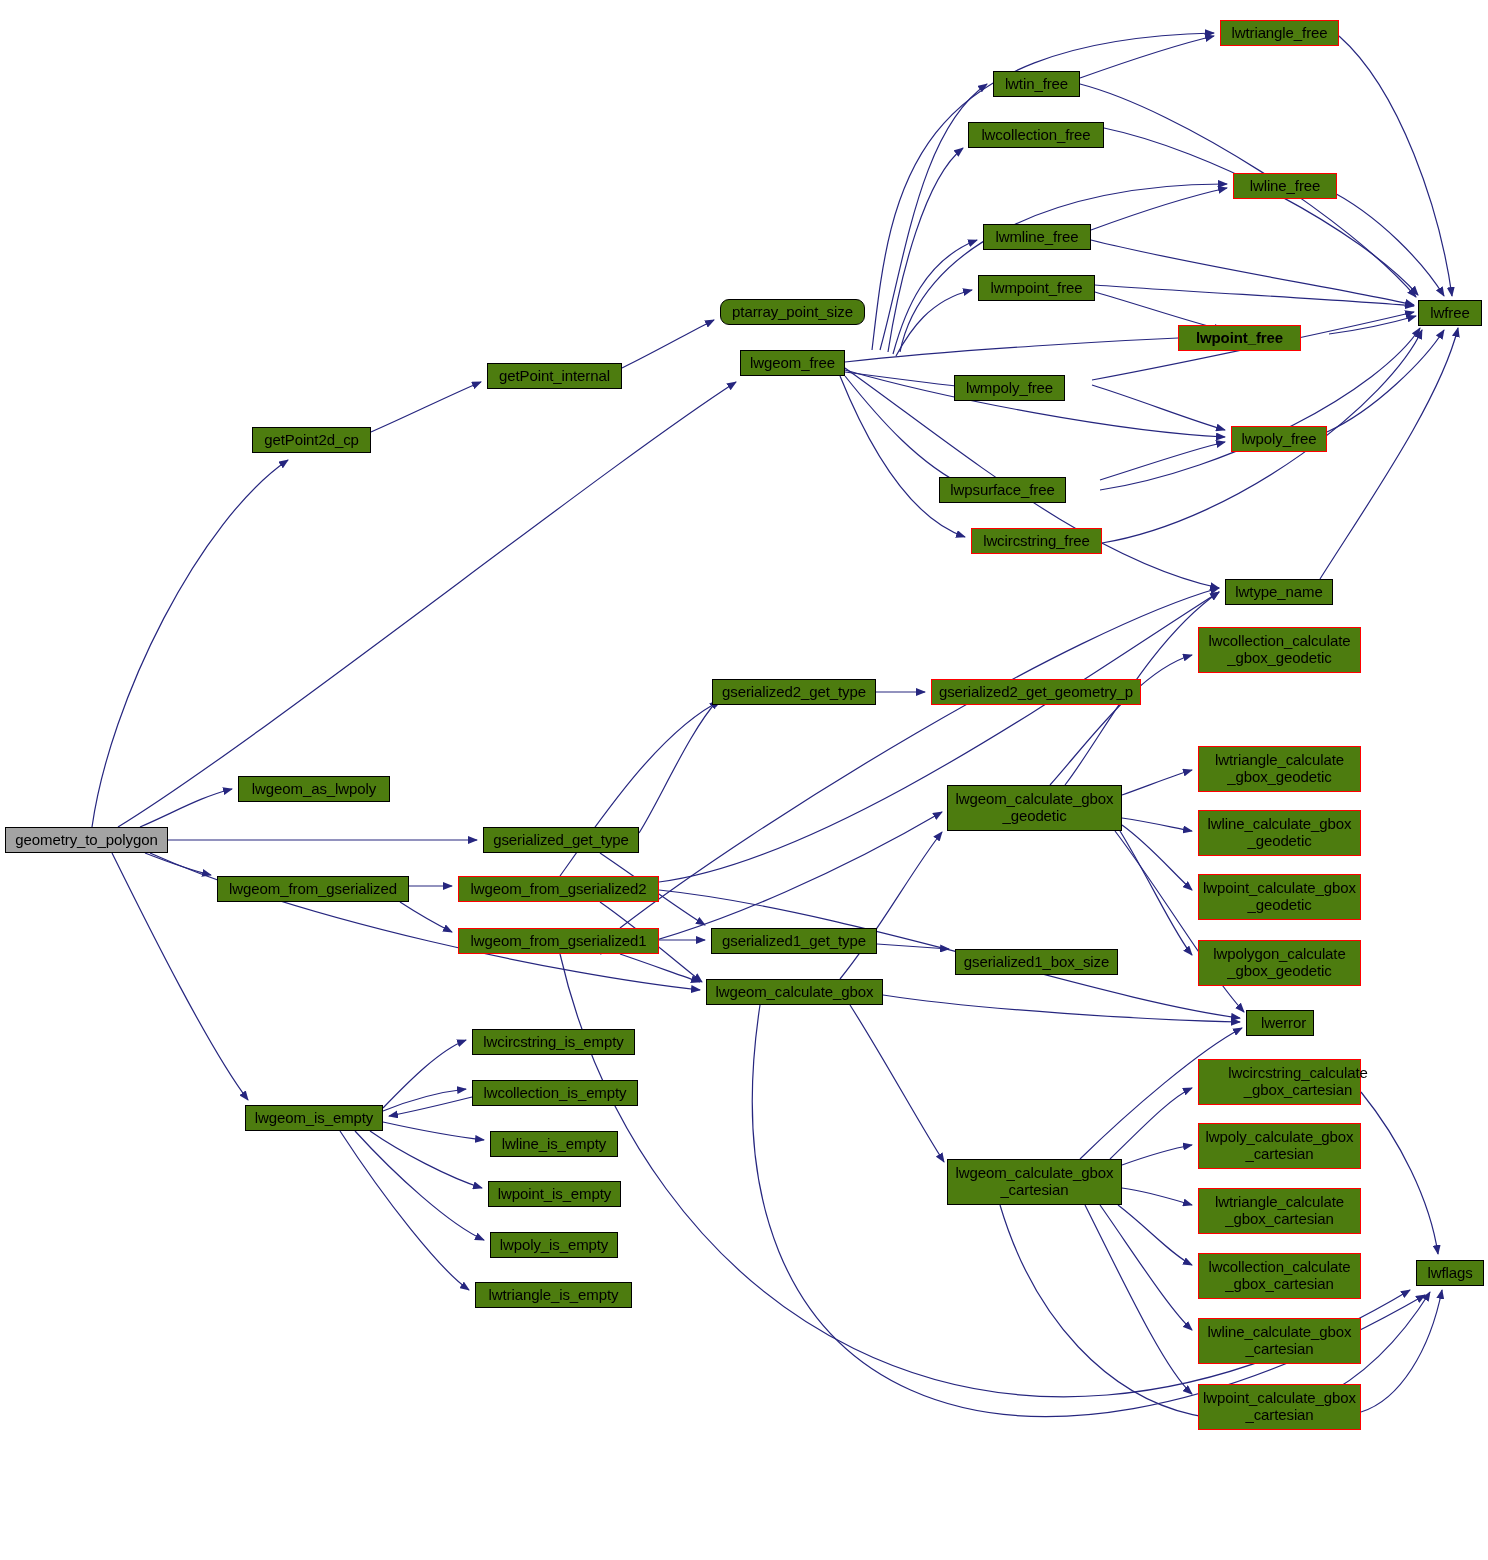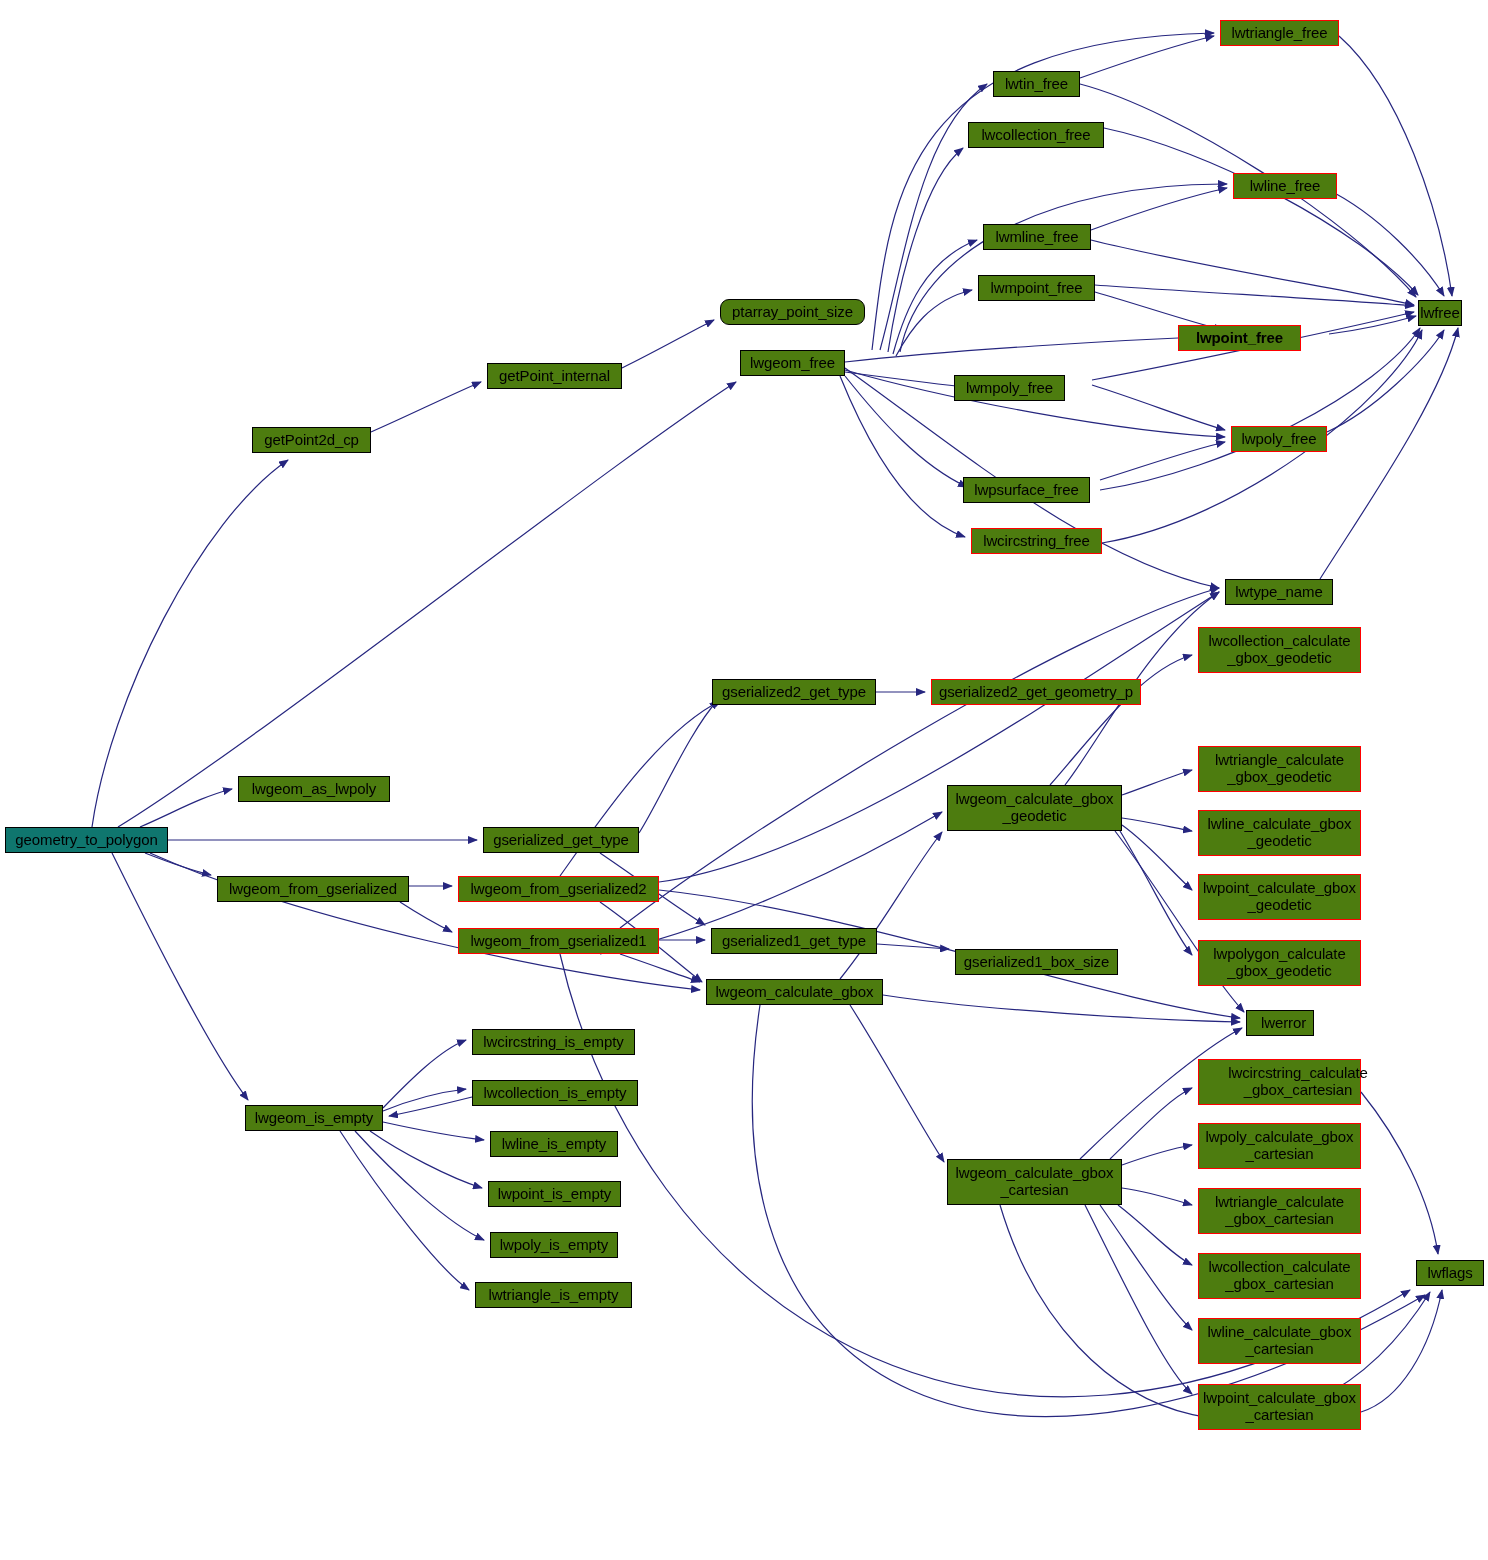--- a/index.html
+++ b/index.html
@@ -22,21 +22,21 @@
     line-height:1.12;
     display:flex;
     align-items:center;
     justify-content:center;
     text-align:center;
     white-space:pre;
     z-index:5;
     letter-spacing:-0.1px;
   }
   .node.red{border-color:#ff0000;}
-  .node.root{background:#0f766e;border-color:#000000;text-align:center;}
+  .node.root{background:#a3a3a3;border-color:#000000;text-align:center;}
   .node span{display:block;}
 </style>
 </head>
 <body>
 
 <div id="canvas">
   <svg id="edges" xmlns="http://www.w3.org/2000/svg">
     <defs>
       <marker id="arrow" markerWidth="10" markerHeight="8" refX="9" refY="4" orient="auto" markerUnits="userSpaceOnUse">
         <path d="M0,0 L10,4 L0,8 z" fill="#26267f"></path>
@@ -130,27 +130,27 @@
       <div class="node root" style="left: 5px; top: 827px; width: 163px; height: 26px;"><span>geometry_to_polygon</span></div>
       <div class="node" style="left: 252px; top: 427px; width: 119px; height: 26px;"><span>getPoint2d_cp</span></div>
       <div class="node" style="left: 487px; top: 363px; width: 135px; height: 26px;"><span>getPoint_internal</span></div>
       <div class="node" style="left: 720px; top: 299px; width: 145px; height: 26px; border-radius: 9px;"><span>ptarray_point_size</span></div>
       <div class="node" style="left: 740px; top: 350px; width: 105px; height: 26px;"><span>lwgeom_free</span></div>
       <div class="node" style="left: 993px; top: 71px; width: 87px; height: 26px;"><span>lwtin_free</span></div>
       <div class="node" style="left: 968px; top: 122px; width: 136px; height: 26px;"><span>lwcollection_free</span></div>
       <div class="node" style="left: 983px; top: 224px; width: 108px; height: 26px;"><span>lwmline_free</span></div>
       <div class="node" style="left: 978px; top: 275px; width: 117px; height: 26px;"><span>lwmpoint_free</span></div>
       <div class="node" style="left: 954px; top: 375px; width: 111px; height: 26px;"><span>lwmpoly_free</span></div>
-      <div class="node" style="left: 963px; top: 477px; width: 127px; height: 26px;"><span>lwpsurface_free</span></div>
+      <div class="node" style="left: 939px; top: 477px; width: 127px; height: 26px;"><span>lwpsurface_free</span></div>
       <div class="node red" style="left: 971px; top: 528px; width: 131px; height: 26px;"><span>lwcircstring_free</span></div>
       <div class="node red" style="left: 1220px; top: 20px; width: 119px; height: 26px;"><span>lwtriangle_free</span></div>
       <div class="node red" style="left: 1233px; top: 173px; width: 104px; height: 26px;"><span>lwline_free</span></div>
       <div class="node red" style="left: 1178px; top: 325px; width: 123px; height: 26px; font-weight: bold;"><span>lwpoint_free</span></div>
       <div class="node red" style="left: 1231px; top: 426px; width: 96px; height: 26px;"><span>lwpoly_free</span></div>
-      <div class="node" style="left: 1418px; top: 300px; width: 44px; height: 26px;"><span>lwfree</span></div>
+      <div class="node" style="left: 1418px; top: 300px; width: 64px; height: 26px;"><span>lwfree</span></div>
       <div class="node" style="left: 1225px; top: 579px; width: 108px; height: 26px;"><span>lwtype_name</span></div>
       <div class="node red" style="left: 1198px; top: 627px; width: 163px; height: 46px;"><span>lwcollection_calculate
 _gbox_geodetic</span></div>
       <div class="node" style="left: 712px; top: 679px; width: 164px; height: 26px;"><span>gserialized2_get_type</span></div>
       <div class="node red" style="left: 931px; top: 679px; width: 210px; height: 26px;"><span>gserialized2_get_geometry_p</span></div>
       <div class="node red" style="left: 1198px; top: 746px; width: 163px; height: 46px;"><span>lwtriangle_calculate
 _gbox_geodetic</span></div>
       <div class="node" style="left: 947px; top: 785px; width: 175px; height: 46px;"><span>lwgeom_calculate_gbox
 _geodetic</span></div>
       <div class="node red" style="left: 1198px; top: 810px; width: 163px; height: 46px;"><span>lwline_calculate_gbox

